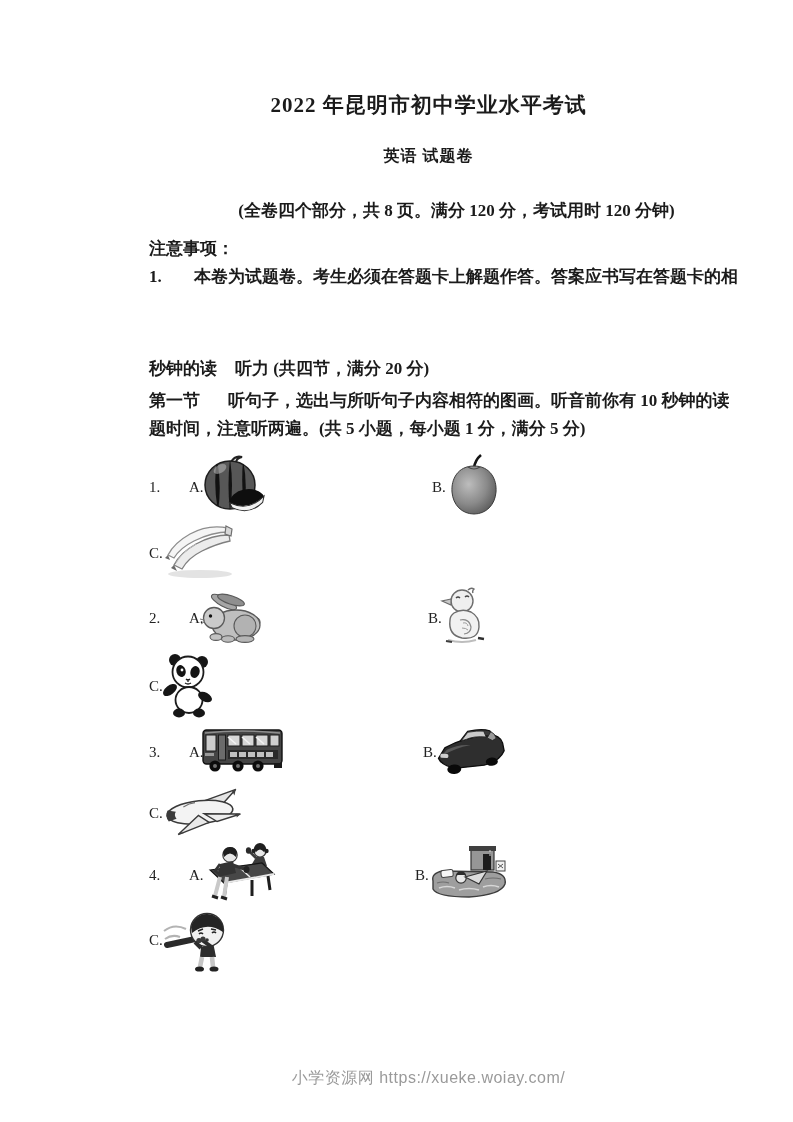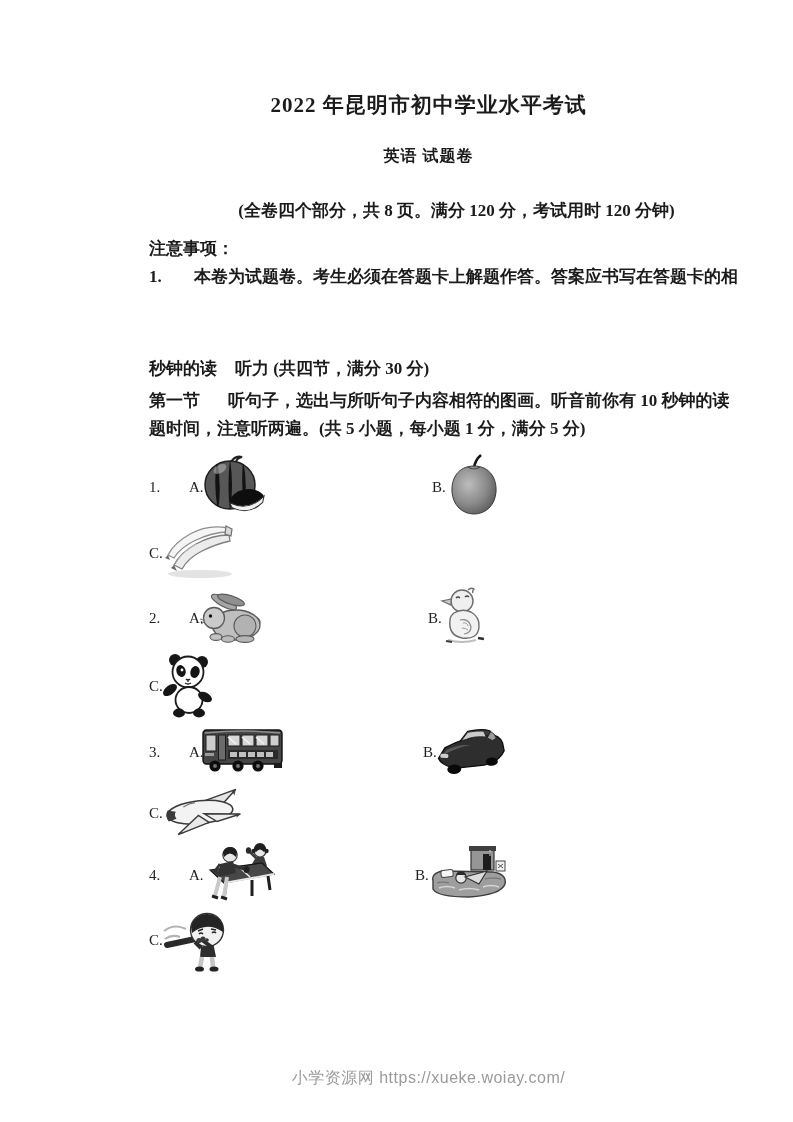--- a/index.html
+++ b/index.html
@@ -27,21 +27,21 @@
 
   <div class="cline t1">2022 年昆明市初中学业水平考试</div>
   <div class="cline t2">英语 试题卷</div>
   <div class="cline meta">(全卷四个部分，共 8 页。满分 120 分，考试用时 120 分钟)</div>
 
   <div class="bline" style="top:238px">注意事项：</div>
 
   <div class="bline" style="top:266px"><span class="numcol">1.</span><span>本卷为试题卷。考生必须在答题卡上解题作答。答案应书写在答题卡的相</span></div>
 
 
-  <div class="bline" style="top:358px"><span>秒钟的读</span><span class="gap18"></span><span>听力 (共四节，满分 30 分)</span></div>
+  <div class="bline" style="top:358px"><span>秒钟的读</span><span class="gap18"></span><span>听力 (共四节，满分 20 分)</span></div>
 
   <div class="bline" style="top:390px"><span>第一节</span><span class="gap28"></span><span>听句子，选出与所听句子内容相符的图画。听音前你有 10 秒钟的读</span></div>
   <div class="bline" style="top:418px">题时间，注意听两遍。(共 5 小题，每小题 1 分，满分 5 分)</div>
 
   <span class="qlab" style="left:117px;top:479px">1.</span>
   <span class="qlab" style="left:157px;top:479px">A.</span>
   <div class="img" style="left:171px;top:454px;width:62px;height:62px">
     <svg viewBox="0 0 62 62">
       <defs>
           <clipPath id="wmclip">

